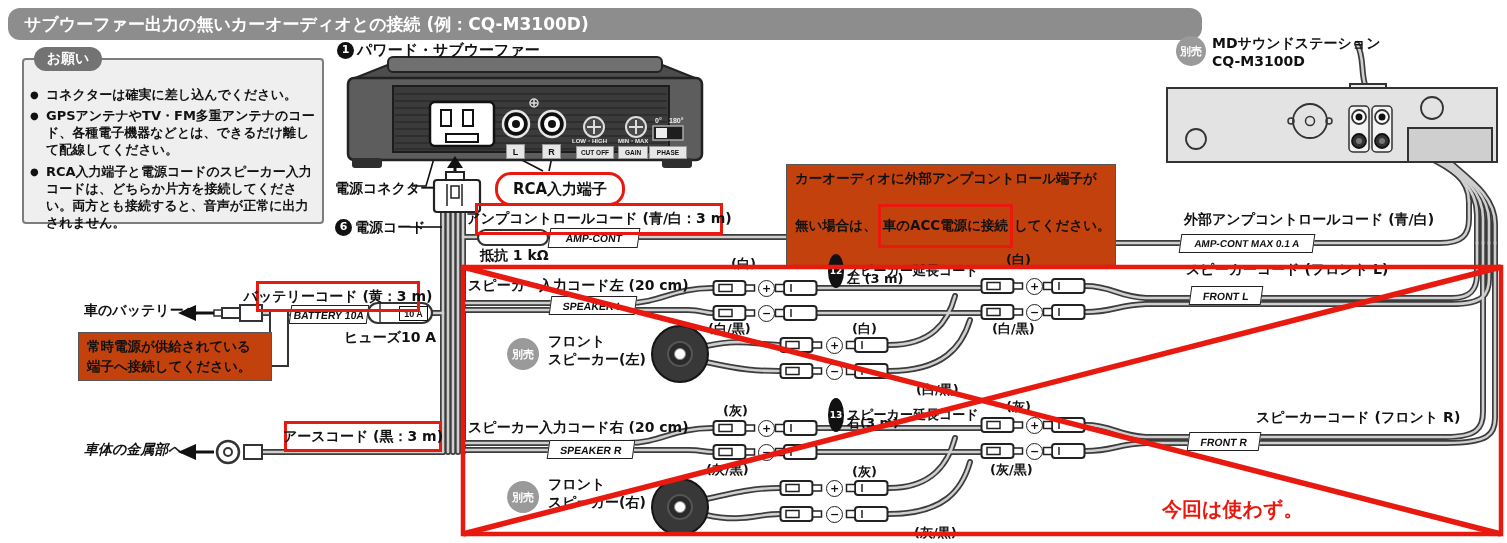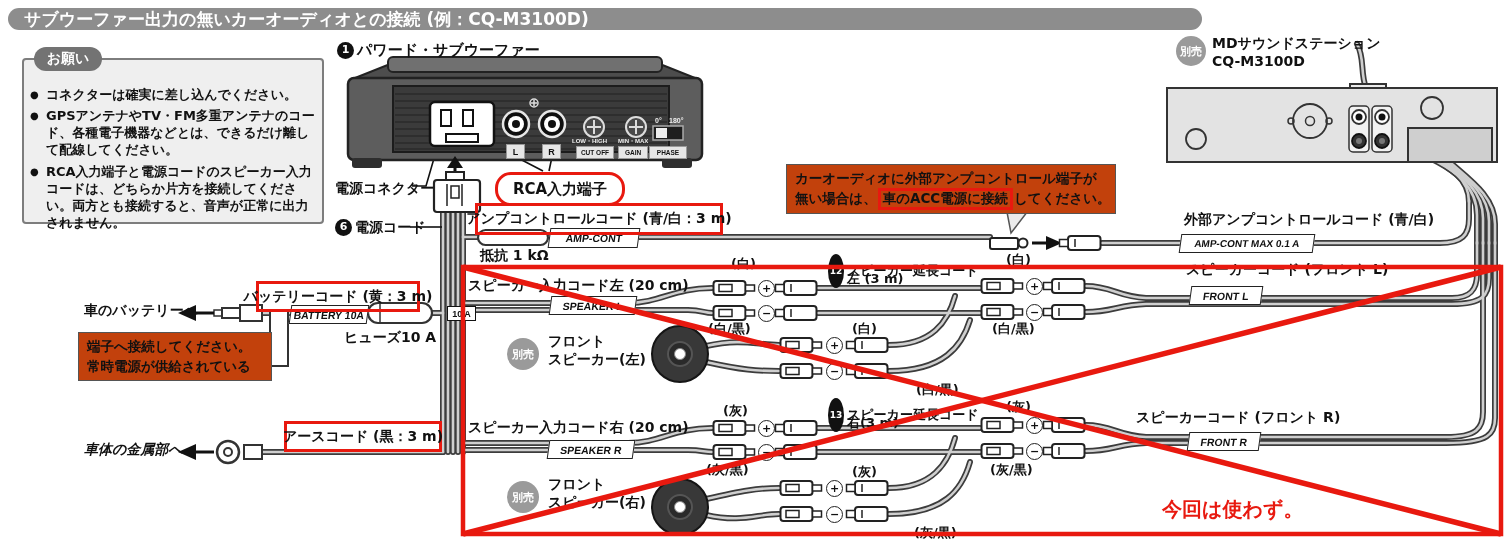--- a/index.html
+++ b/index.html
@@ -3,36 +3,36 @@
 <meta charset="utf-8">
 <style>
   html,body{margin:0;padding:0;background:#fff;}
   #stage{position:relative;width:1507px;height:543px;background:#fff;overflow:hidden;
          font-family:"DejaVu Sans","Liberation Sans",sans-serif;color:#111;}
   svg.base{position:absolute;left:0;top:0;z-index:1;}
   svg.xlayer{position:absolute;left:0;top:0;z-index:40;pointer-events:none;}
   .wo{stroke:#3c3c3c;stroke-width:6;fill:none;stroke-linecap:round;}
   .wi{stroke:#cfcfcf;stroke-width:2.6;fill:none;stroke-linecap:round;}
   .ld{stroke:#111;stroke-width:1.6;fill:none;}
-  .hdr{position:absolute;left:8px;top:8px;width:1178px;height:22px;background:#8d8d8d;border-radius:12px;
+  .hdr{position:absolute;left:8px;top:8px;width:1178px;height:32px;background:#8d8d8d;border-radius:12px;
        color:#fff;font-size:17px;font-weight:700;display:flex;align-items:center;padding-left:16px;z-index:10;}
   .lbl{position:absolute;font-size:14px;font-weight:700;white-space:nowrap;z-index:10;line-height:1.15;}
   .sm{font-size:13px;}
   .flexrow{display:flex;align-items:center;gap:3px;}
   .cnum{display:inline-flex;width:17px;height:17px;border-radius:50%;background:#111;color:#fff;
         align-items:center;justify-content:center;font-size:11px;font-weight:700;flex:0 0 17px;}
   .c2{width:16px;height:34px;font-size:9px;flex:0 0 16px;}
   .tag{position:absolute;background:#fff;border:1.6px solid #222;font-size:10.5px;font-weight:700;
        display:flex;align-items:center;justify-content:center;transform:skewX(-8deg);z-index:10;
        white-space:nowrap;font-family:"Liberation Sans",sans-serif;}
   .redbox{position:absolute;border:3.5px solid #e8190f;display:flex;align-items:center;justify-content:center;
           font-weight:700;font-size:14px;white-space:nowrap;z-index:12;}
   .notebox{position:absolute;background:#c2410c;border:1.5px solid #555;z-index:10;font-size:13.5px;
            font-weight:700;padding:3px 8px;line-height:1.5;white-space:nowrap;}
-  .inline-red{display:inline-block;border:3px solid #e8190f;padding:0 2px;margin:0 1px;line-height:1.15;}
+  .inline-red{display:inline-block;border:3px solid #e8190f;padding:11px 2px;margin:16px 1px;line-height:1.15;}
   .gbadge{position:absolute;background:#9a9a9a;border-radius:50%;color:#fff;display:flex;align-items:center;
           justify-content:center;font-size:11px;font-weight:700;z-index:10;}
   .pm{position:absolute;width:15px;height:15px;border:1.7px solid #222;border-radius:50%;background:#fff;
       display:flex;align-items:center;justify-content:center;font-size:11px;font-weight:700;z-index:10;}
   .chip{position:absolute;background:#e6e6e6;border:1px solid #999;color:#111;display:flex;align-items:center;
         justify-content:center;font-weight:700;z-index:10;font-family:"Liberation Sans",sans-serif;}
   .wlab{position:absolute;color:#eee;font-weight:700;z-index:10;font-family:"Liberation Sans",sans-serif;}
   .nbox{position:absolute;left:22px;top:58px;width:298px;height:162px;background:#efefef;
         border:2px solid #7d7d7d;border-radius:4px;z-index:9;}
   .nbadge{position:absolute;left:34px;top:47px;width:68px;height:24px;background:#737373;border-radius:12px;
@@ -364,25 +364,25 @@
 <div class="gbadge" style="left:1176px;top:36px;width:30px;height:30px;">別売</div>
 <div class="lbl" style="left:1212px;top:35px;">MDサウンドステーション</div>
 <div class="lbl" style="left:1212px;top:53px;">CQ-M3100D</div>
 
 <div class="lbl" style="left:1184px;top:211px;">外部アンプコントロールコード (青/白)</div>
 <div class="tag" style="left:1180px;top:234px;width:132px;height:17px;font-size:10px;">AMP-CONT MAX 0.1 A</div>
 
 <div class="redbox" style="left:256px;top:281px;width:158px;height:25px;">バッテリーコード (黄：3 m)</div>
 <div class="lbl" style="left:84px;top:302px;">車のバッテリーへ</div>
 <div class="tag" style="left:290px;top:305px;width:76px;height:17px;">BATTERY 10A</div>
-<div class="chip" style="left:399px;top:306px;width:27px;height:13px;font-size:9px;border-color:#111;background:#fff;margin-left:48px;">10 A</div>
+<div class="chip" style="left:399px;top:306px;width:27px;height:13px;font-size:9px;border-color:#111;background:#fff;">10 A</div>
 <div class="lbl" style="left:344px;top:329px;">ヒューズ10 A</div>
 <div class="notebox" style="left:78px;top:332px;width:176px;">
+  <div>常時電源が供給されている</div>
   <div>端子へ接続してください。</div>
-  <div>常時電源が供給されている</div>
 </div>
 
 <div class="redbox" style="left:284px;top:421px;width:152px;height:25px;">アースコード (黒：3 m)</div>
 <div class="lbl" style="left:84px;top:441px;font-style:italic;">車体の金属部へ</div>
 
 <div class="lbl" style="left:468px;top:277px;">スピーカー入力コード左 (20 cm)</div>
 <div class="tag" style="left:550px;top:296px;width:84px;height:17px;">SPEAKER L</div>
 <div class="lbl sm flexrow" style="left:828px;top:254px;">
   <span class="cnum c2">12</span>
   <span>スピーカー延長コード</span>
@@ -402,21 +402,21 @@
 <div class="lbl sm" style="left:852px;top:322px;">(白)</div>
 <div class="lbl sm" style="left:916px;top:383px;">(白/黒)</div>
 
 <div class="lbl" style="left:468px;top:419px;">スピーカー入力コード右 (20 cm)</div>
 <div class="tag" style="left:548px;top:440px;width:84px;height:17px;">SPEAKER R</div>
 <div class="lbl sm flexrow" style="left:828px;top:398px;">
   <span class="cnum c2">13</span>
   <span>スピーカー延長コード</span>
 </div>
 <div class="lbl sm" style="left:847px;top:416px;">右(3 m)</div>
-<div class="lbl" style="left:1136px;top:409px;">スピーカーコード (フロント R)</div>
+<div class="lbl" style="left:1256px;top:409px;">スピーカーコード (フロント R)</div>
 <div class="tag" style="left:1188px;top:432px;width:70px;height:17px;">FRONT R</div>
 
 <div class="gbadge" style="left:507px;top:481px;width:32px;height:32px;">別売</div>
 <div class="lbl" style="left:548px;top:476px;">フロント</div>
 <div class="lbl" style="left:548px;top:494px;">スピーカー(右)</div>
 
 <div class="lbl sm" style="left:723px;top:404px;">(灰)</div>
 <div class="lbl sm" style="left:706px;top:463px;">(灰/黒)</div>
 <div class="lbl sm" style="left:1006px;top:400px;">(灰)</div>
 <div class="lbl sm" style="left:990px;top:463px;">(灰/黒)</div>

